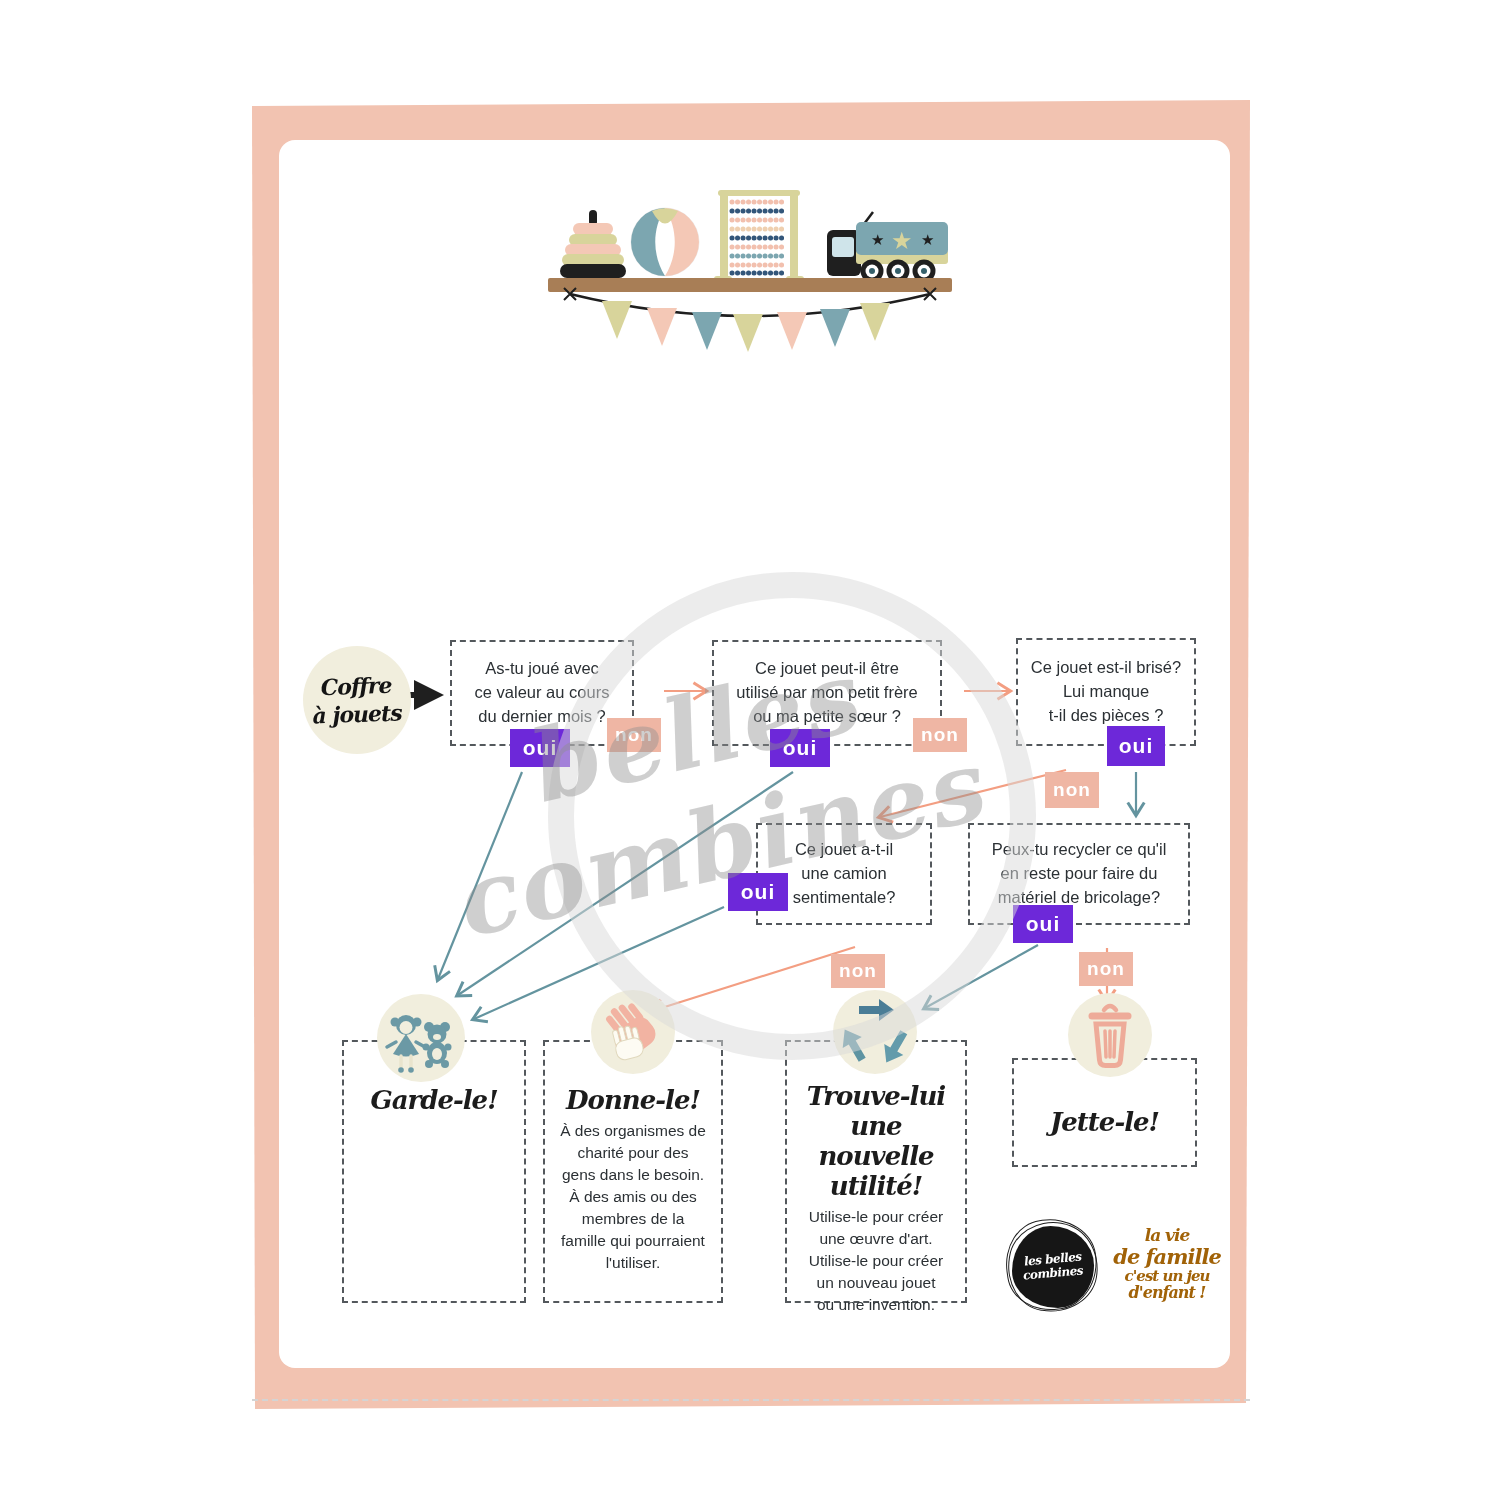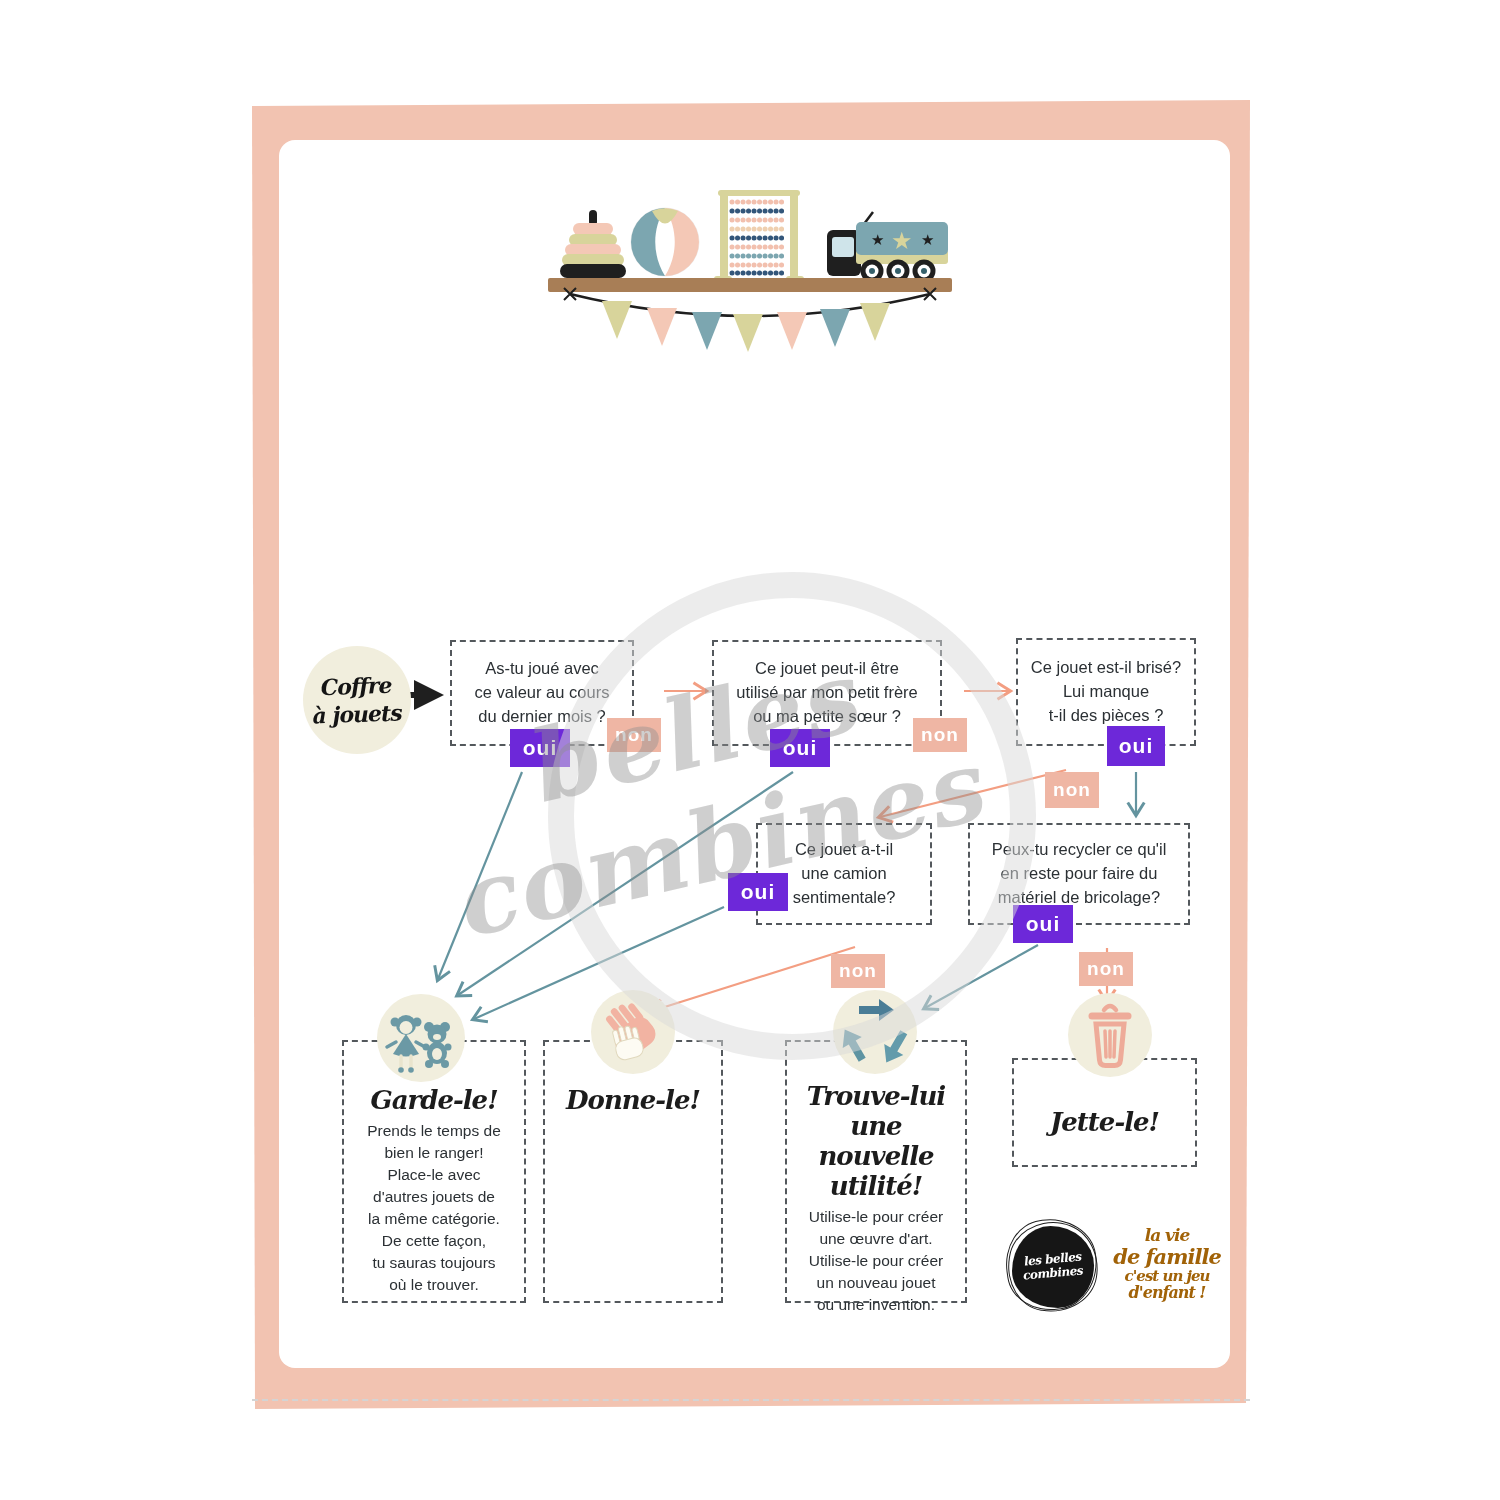--- a/index.html
+++ b/index.html
@@ -222,31 +222,30 @@
   <div class="abs badge teal lg" style="left:770px;top:729px;width:60px;height:38px;">oui</div>
   <div class="abs badge pink sm" style="left:1045px;top:728px;width:54px;height:36px;">non</div>
   <div class="abs badge teal lg" style="left:1107px;top:726px;width:58px;height:40px;">oui</div>
   <div class="abs badge teal lg" style="left:728px;top:873px;width:60px;height:38px;">oui</div>
   <div class="abs badge pink sm" style="left:831px;top:910px;width:54px;height:34px;">non</div>
   <div class="abs badge teal lg" style="left:1013px;top:905px;width:60px;height:38px;">oui</div>
   <div class="abs badge pink sm" style="left:1079px;top:908px;width:54px;height:34px;">non</div>
 
   <div class="abs card" style="left:342px;top:1040px;width:184px;height:263px;padding:44px 6px 0 6px;">
     <div class="script card-title pre">Garde-le!</div>
-    <div class="card-body pre">Prends le temps de
-bien le ranger!
-Place-le avec
-d'autres jouets de
-la même catégorie.
-De cette façon,
-tu sauras toujours
-où le trouver.</div>
   </div>
   <div class="abs card" style="left:543px;top:1040px;width:180px;height:263px;padding:44px 4px 0 4px;">
     <div class="script card-title pre">Donne-le!</div>
+    <div class="card-body pre">À des organismes de
+charité pour des
+gens dans le besoin.
+À des amis ou des
+membres de la
+famille qui pourraient
+l'utiliser.</div>
   </div>
   <div class="abs card" style="left:785px;top:1040px;width:182px;height:263px;padding:40px 4px 0 4px;">
     <div class="script card-title pre">Trouve-lui
 une nouvelle
 utilité!</div>
     <div class="card-body pre">Utilise-le pour créer
 une œuvre d'art.
 Utilise-le pour créer
 un nouveau jouet
 ou une invention.</div>

